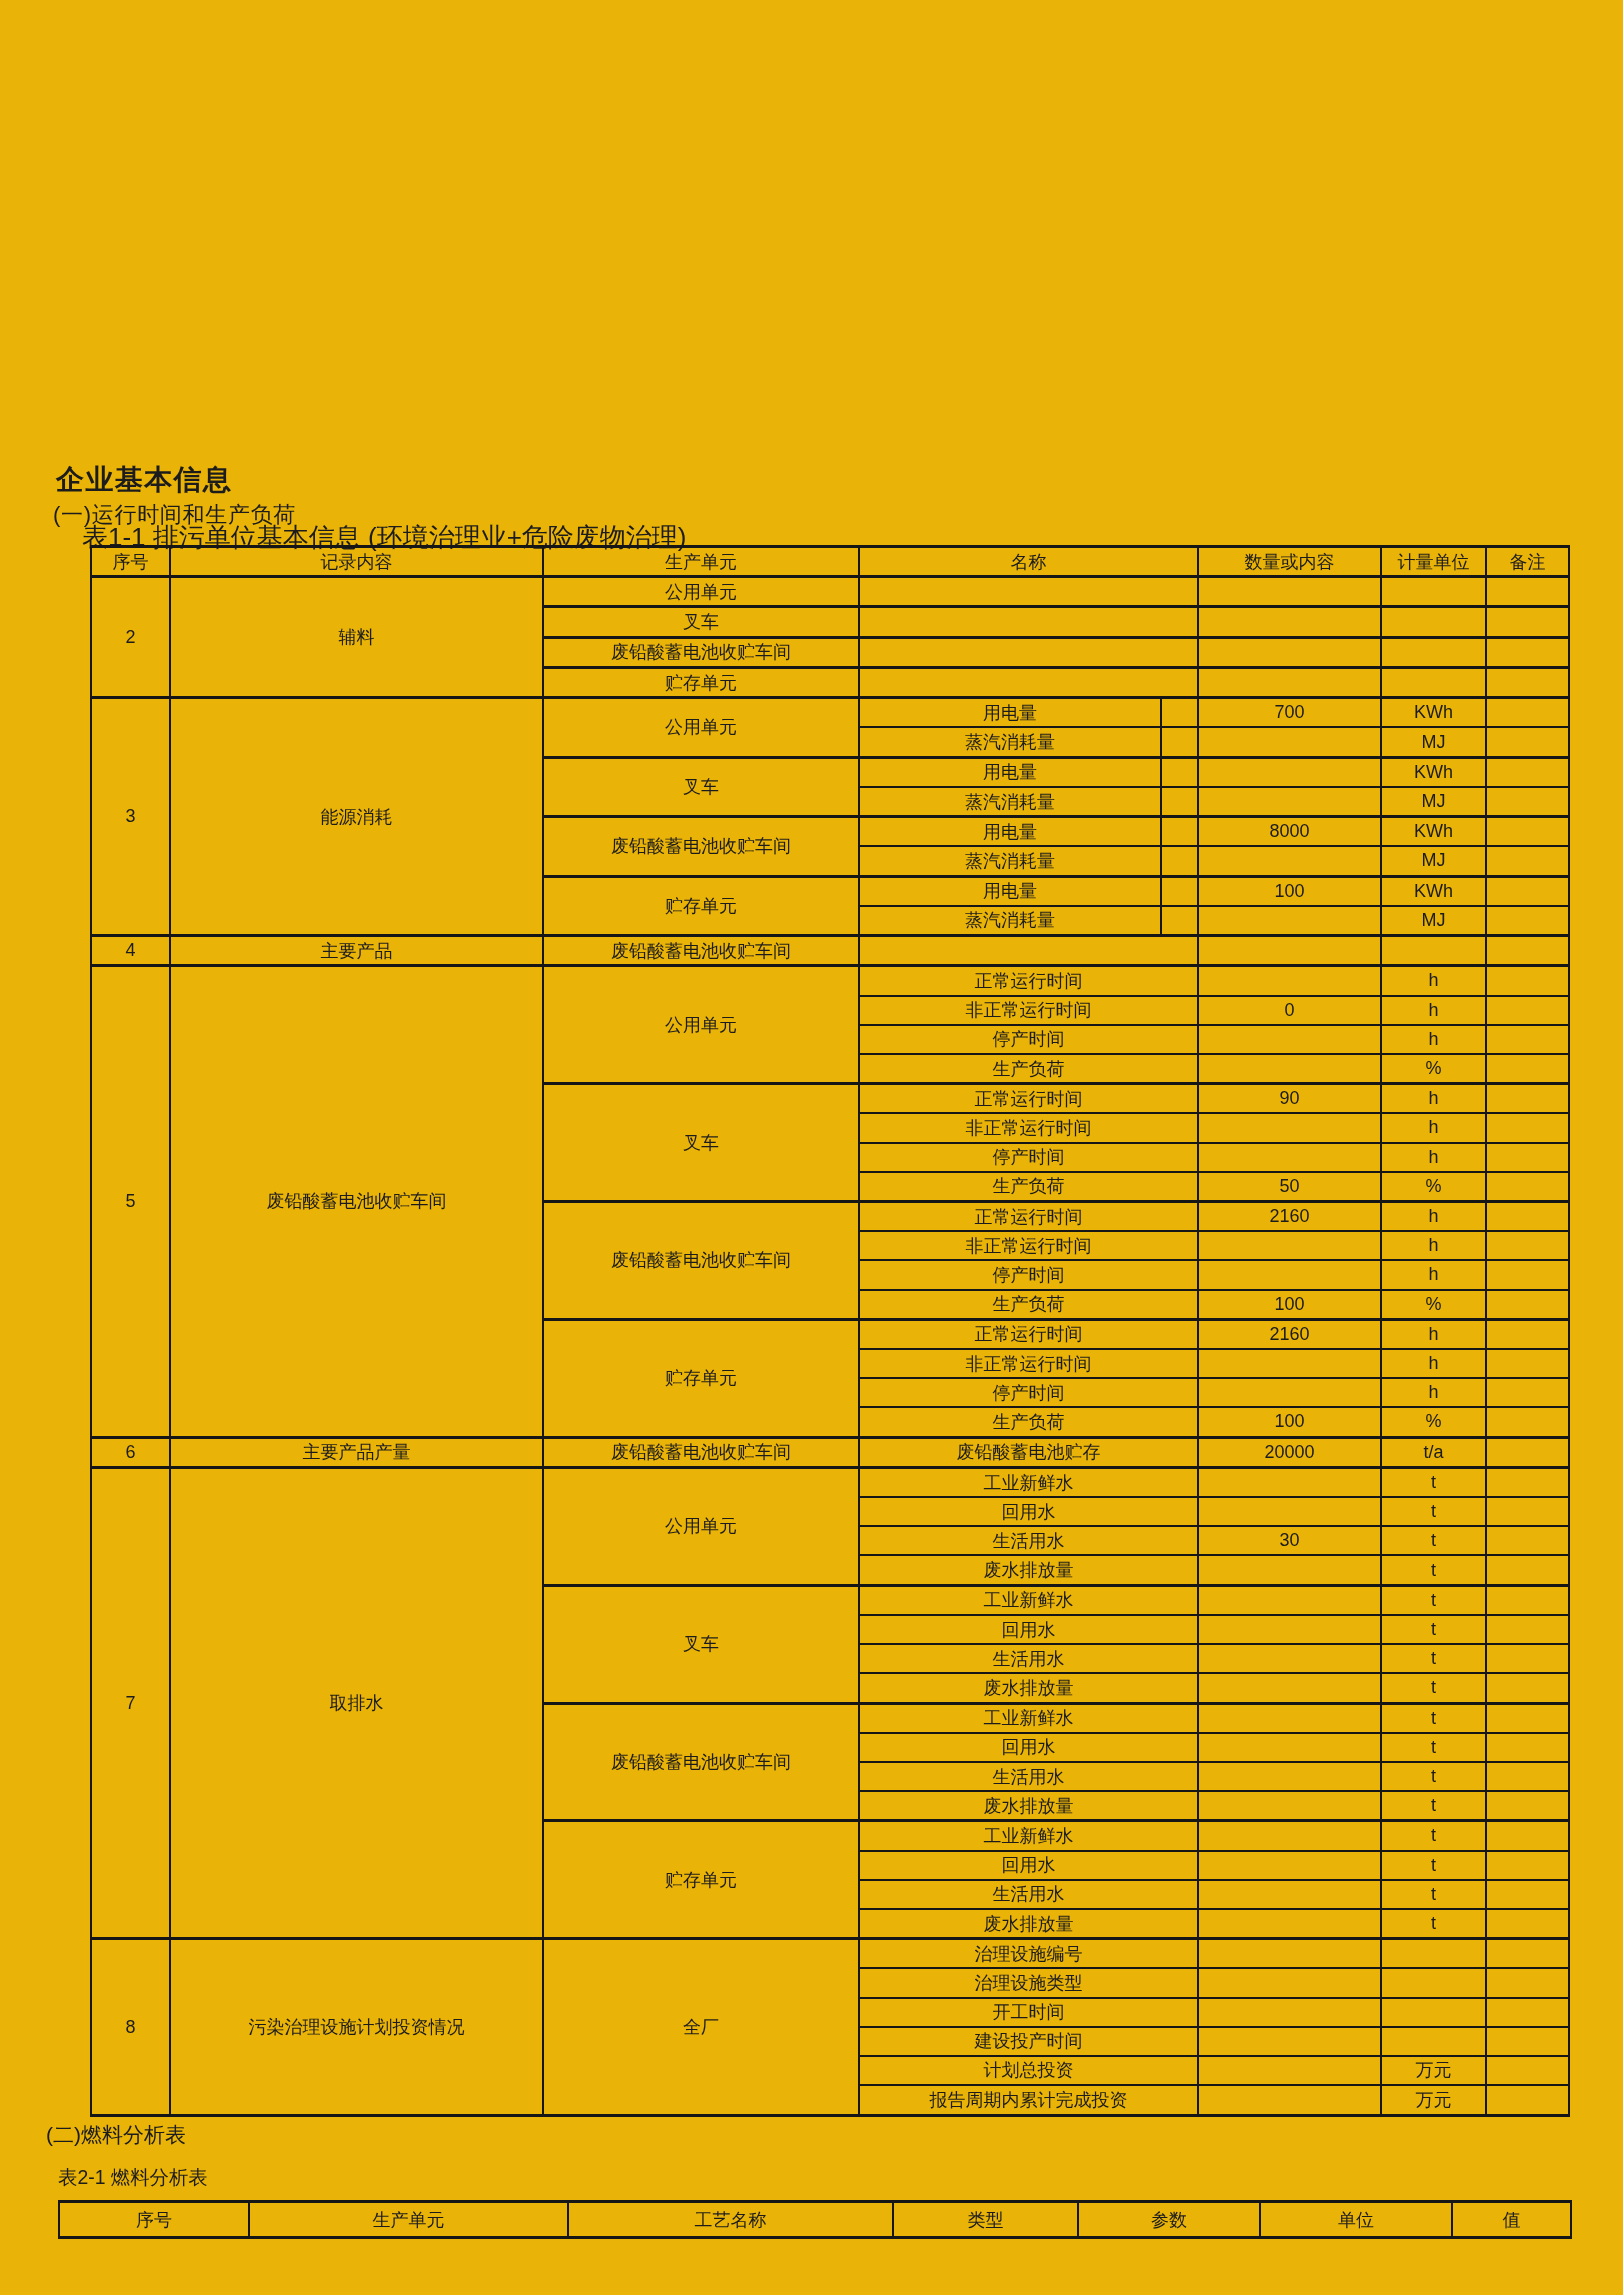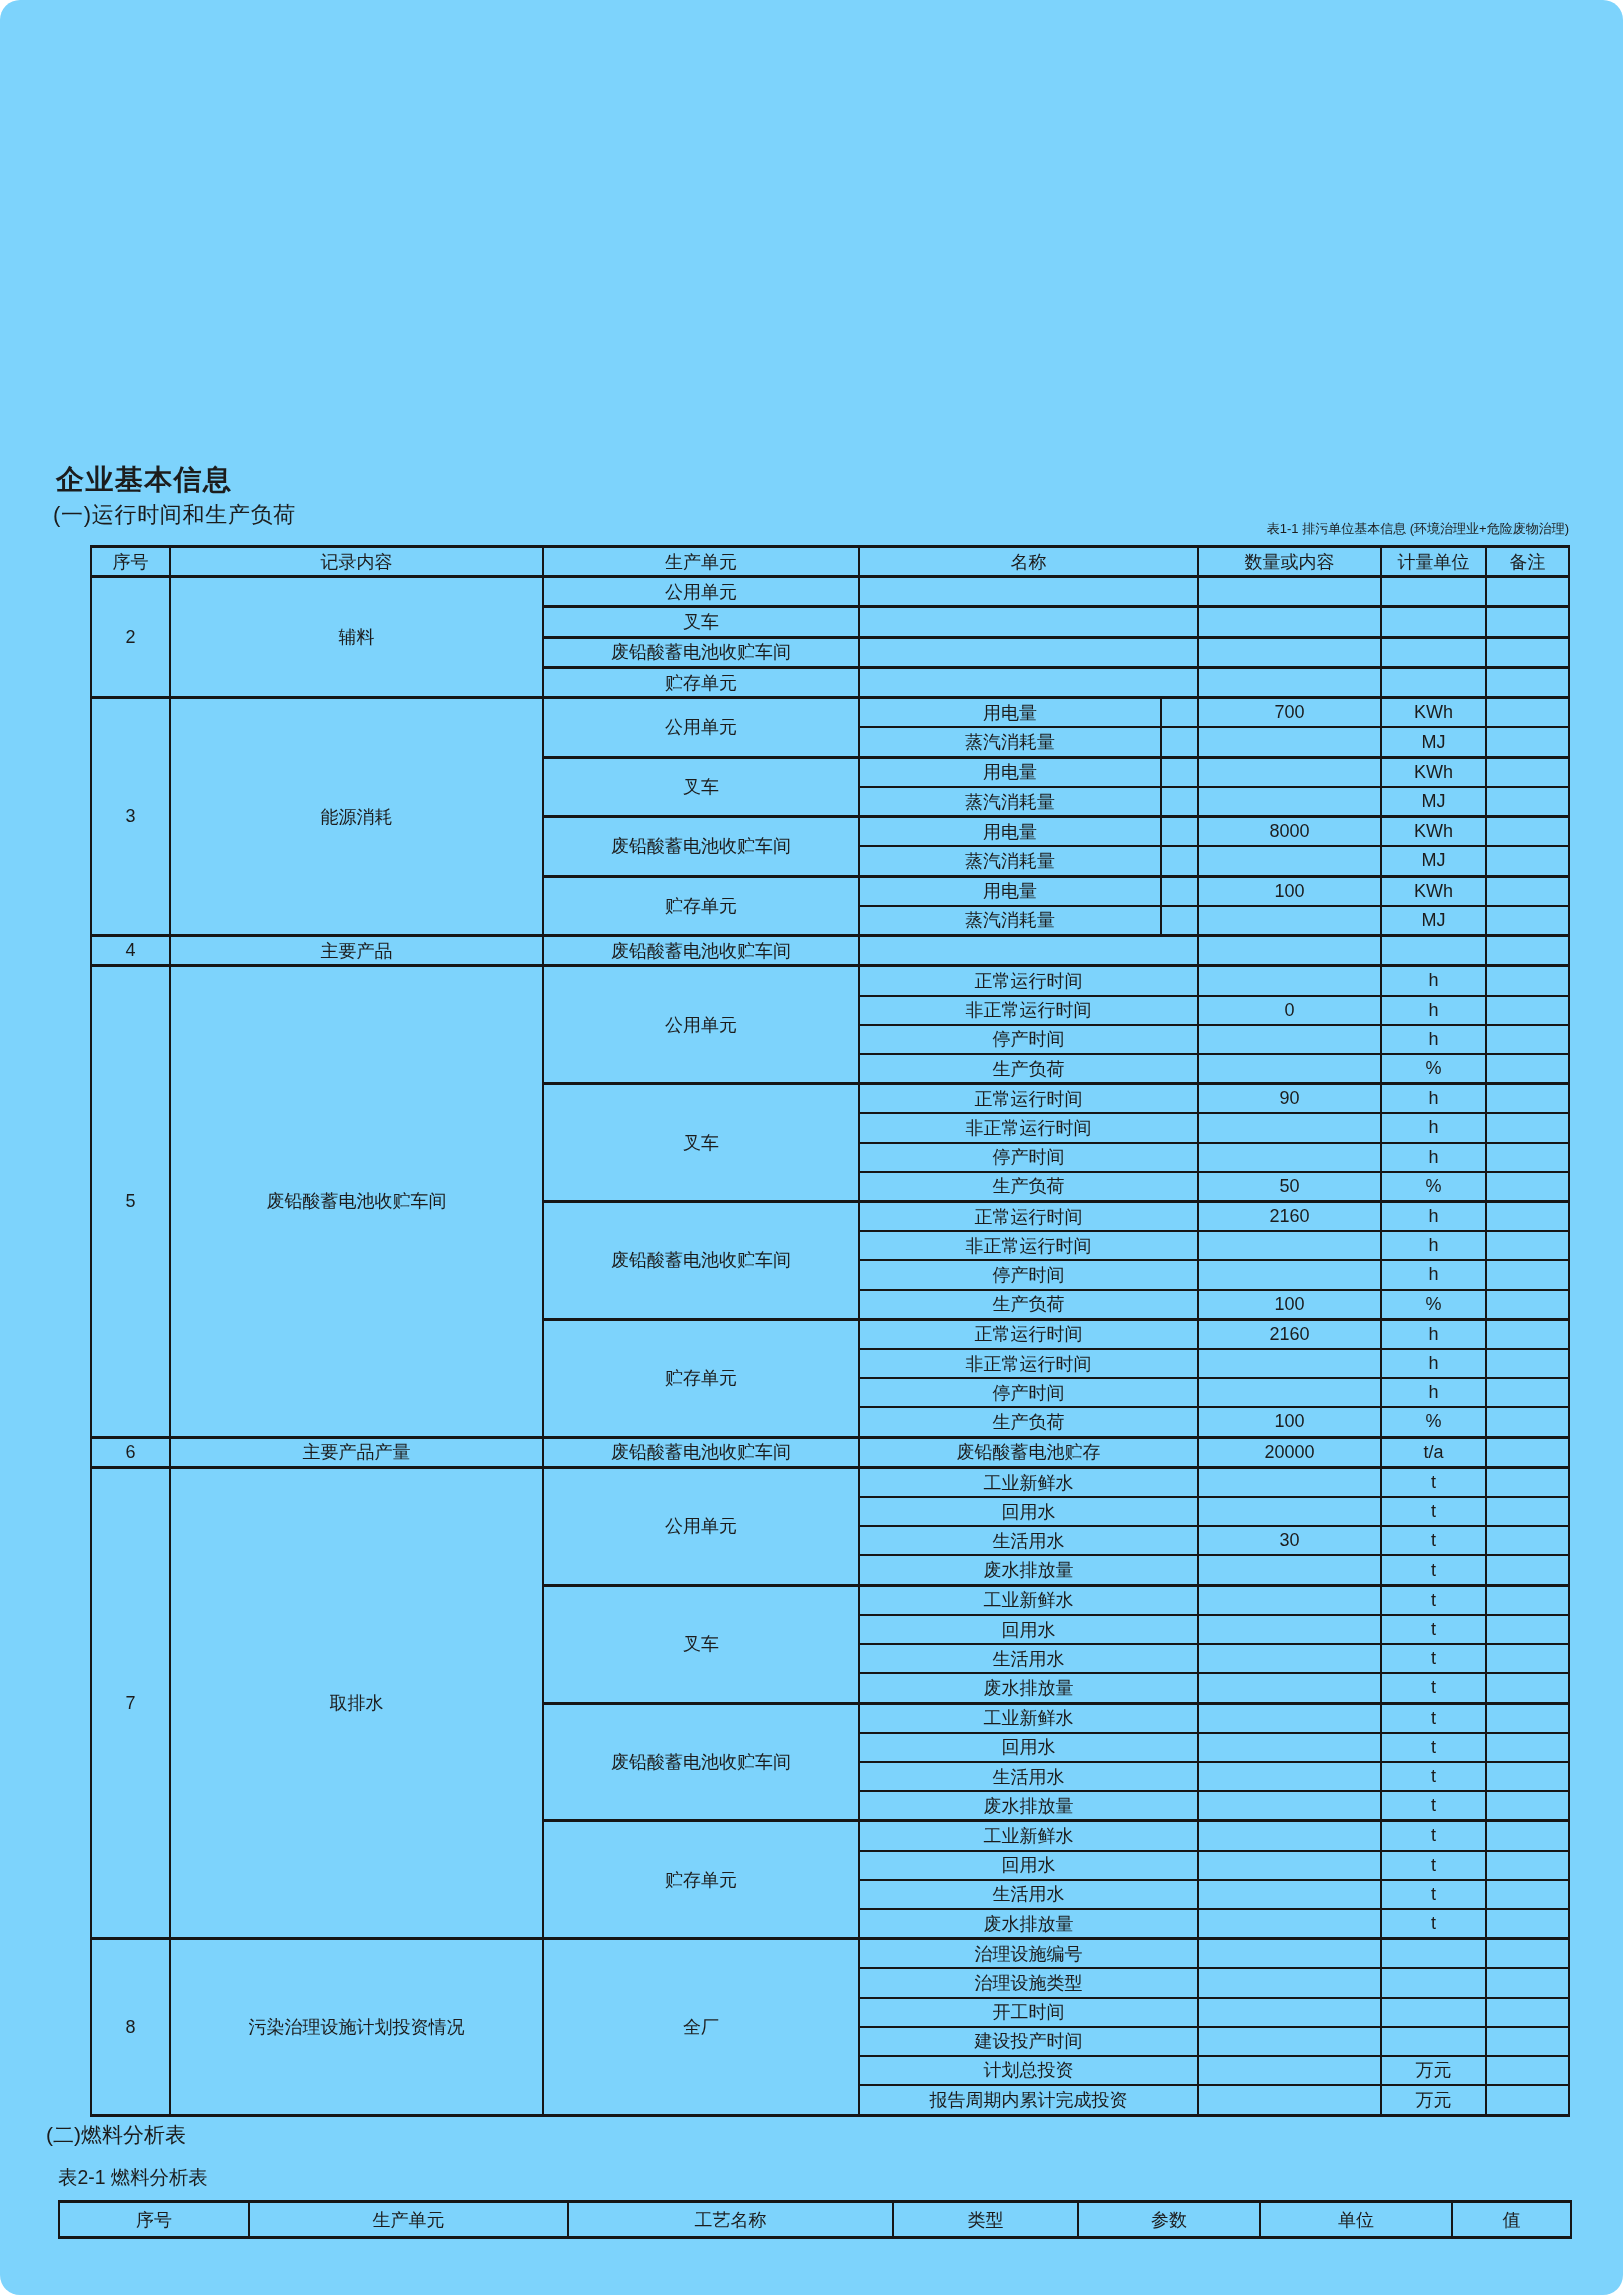--- a/index.html
+++ b/index.html
@@ -1,35 +1,34 @@
 <!DOCTYPE html>
 <html style="font-size:11px"><head>
 <meta charset="utf-8">
 <style>
   html,body{margin:0;padding:0;background:#ffffff;}
   .page{
     position:relative;
     width:1623px;
     height:2295px;
-    background:#7dd3fc;
+    background:#eab308;
     font-family:"Liberation Sans","DejaVu Sans",sans-serif;
     color:#1c1c1c;
-    border-radius:20px;
   }
   .h1{
     position:absolute;left:56px;top:461px;
     font-size:28px;font-weight:bold;letter-spacing:1.4px;
   }
   .h2{
     position:absolute;left:53px;top:500px;
     font-size:22px;font-weight:500;letter-spacing:0.7px;
   }
   .caption1{
-    position:absolute;left:90px;top:520px;width:1479px;
-    text-align:right;font-size:13px;
+    position:absolute;left:82px;top:520px;width:1479px;
+    text-align:left;font-size:26px;
   }
   .caption2{
     position:absolute;left:58px;top:2164px;width:1511px;
     text-align:left;font-size:19.4px;
   }
   .h3{
     position:absolute;left:46px;top:2121px;
     font-size:21px;font-weight:500;
   }
   table{

